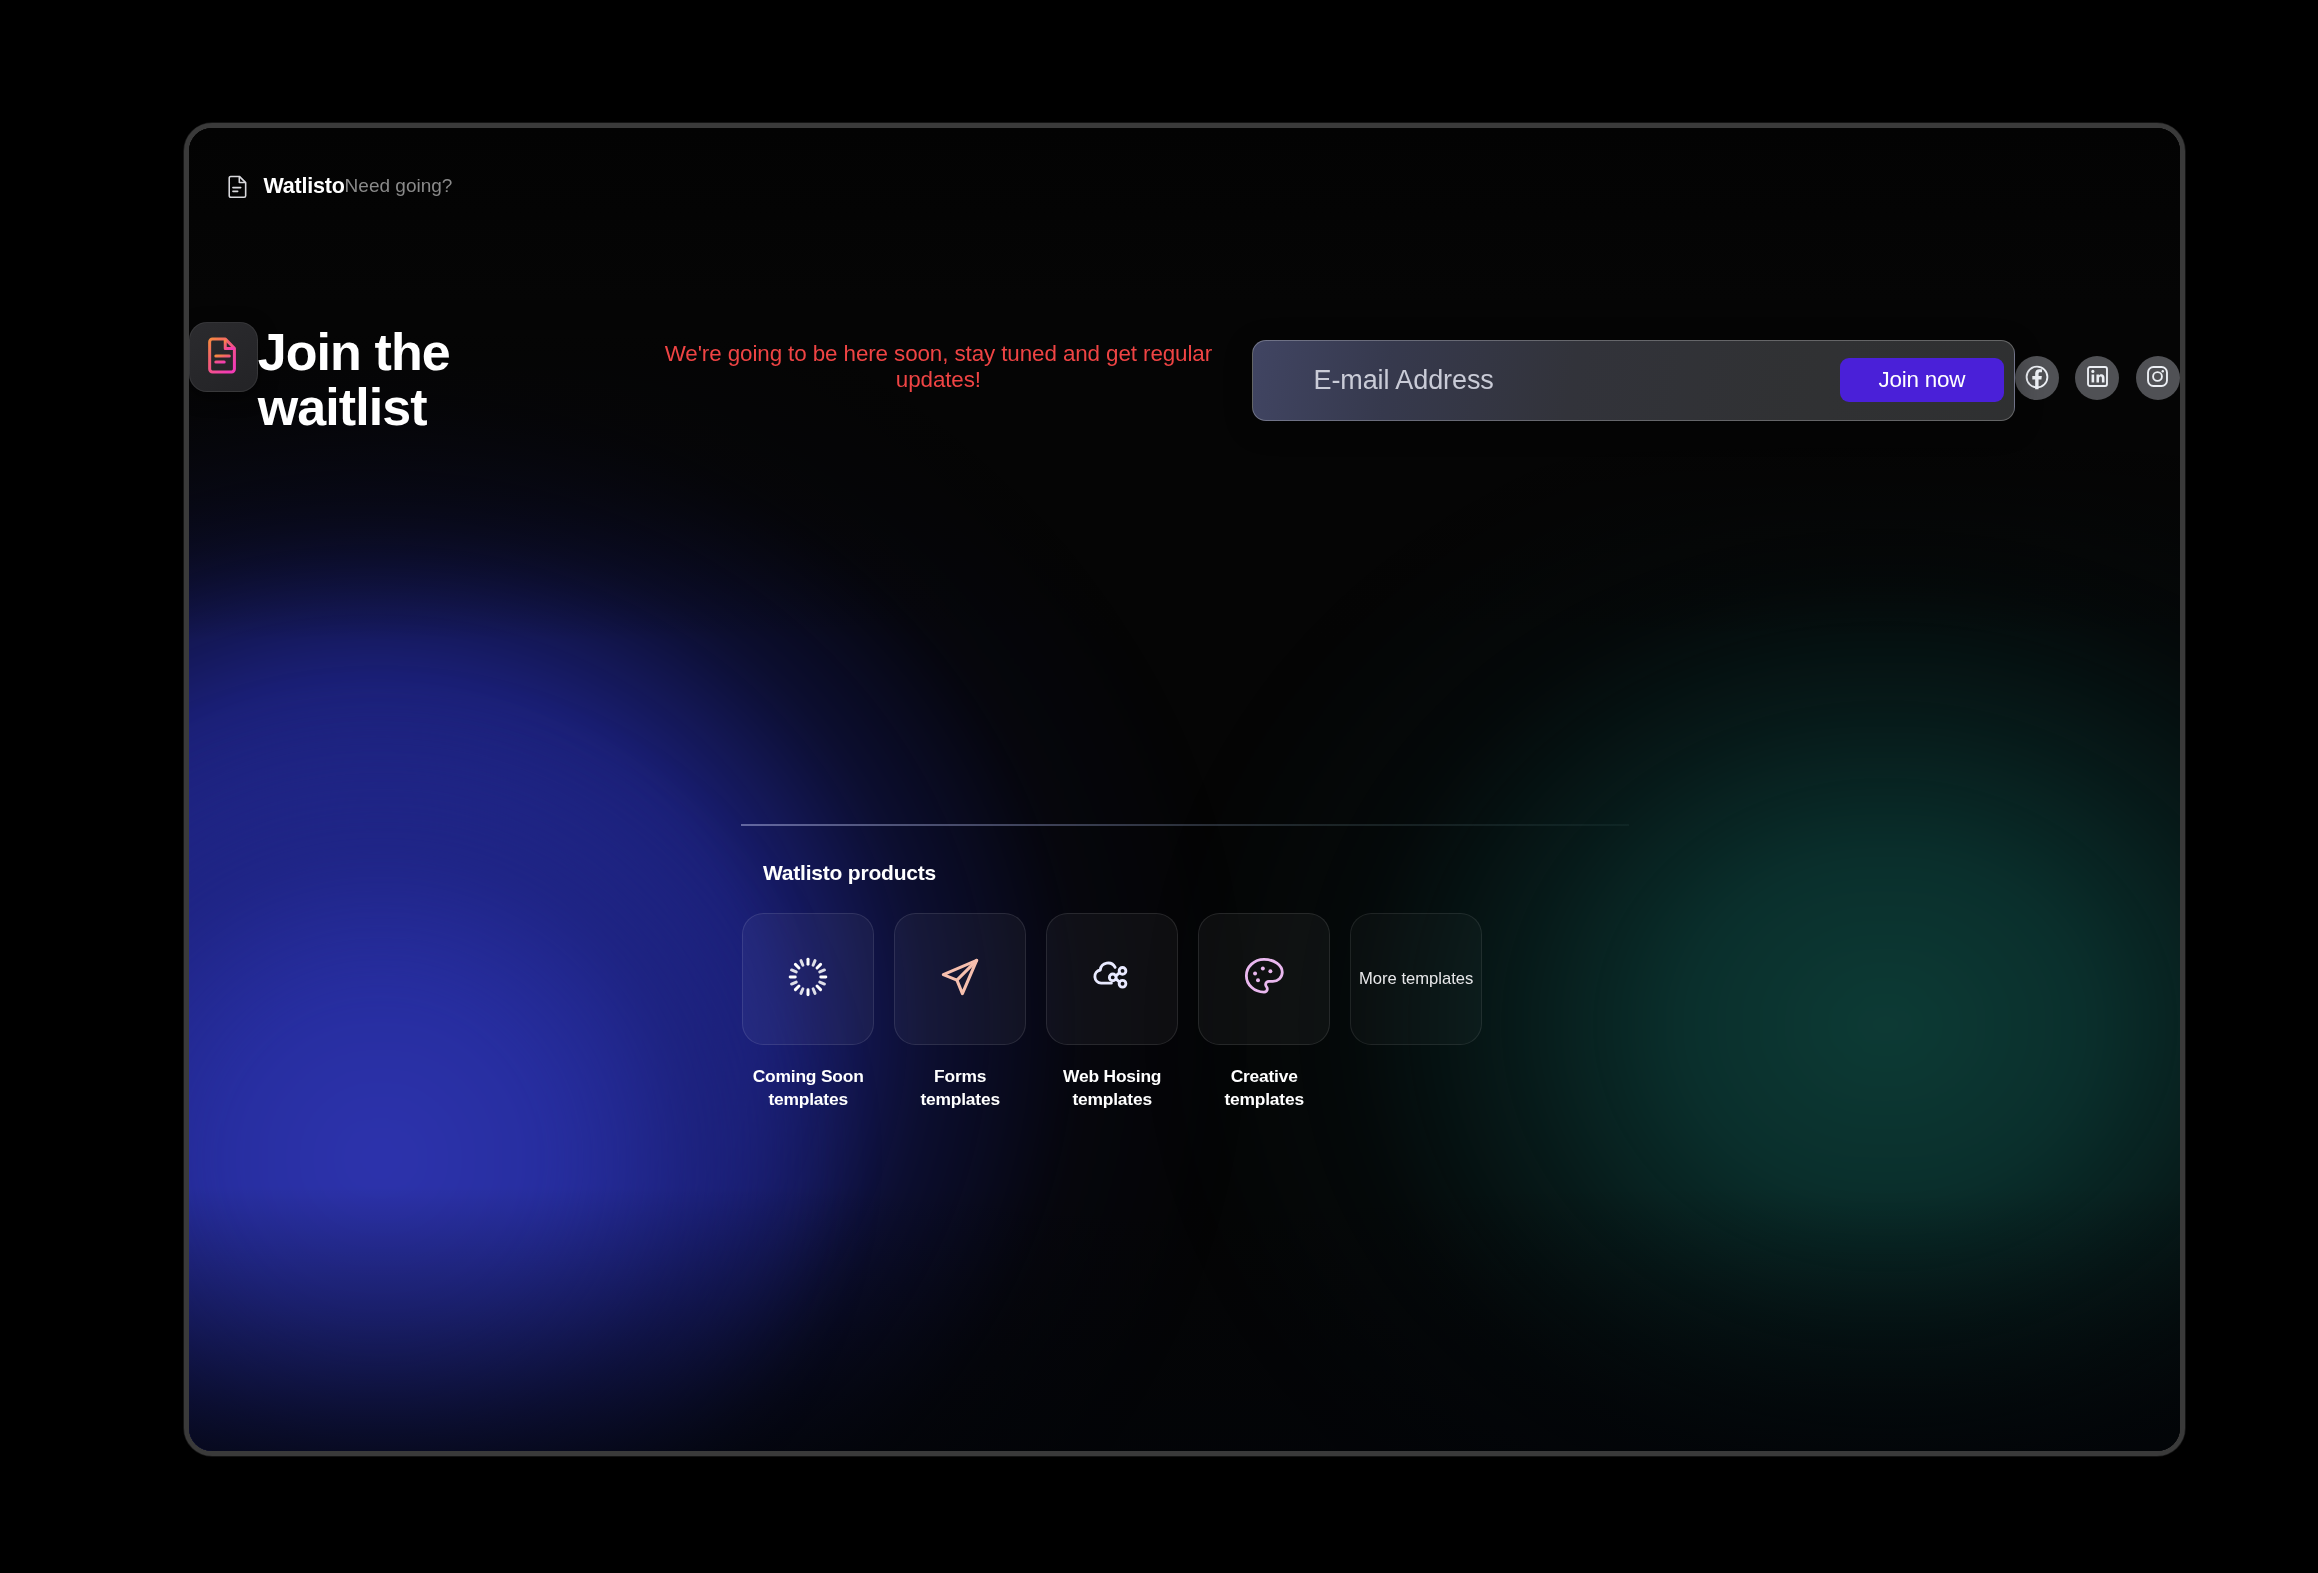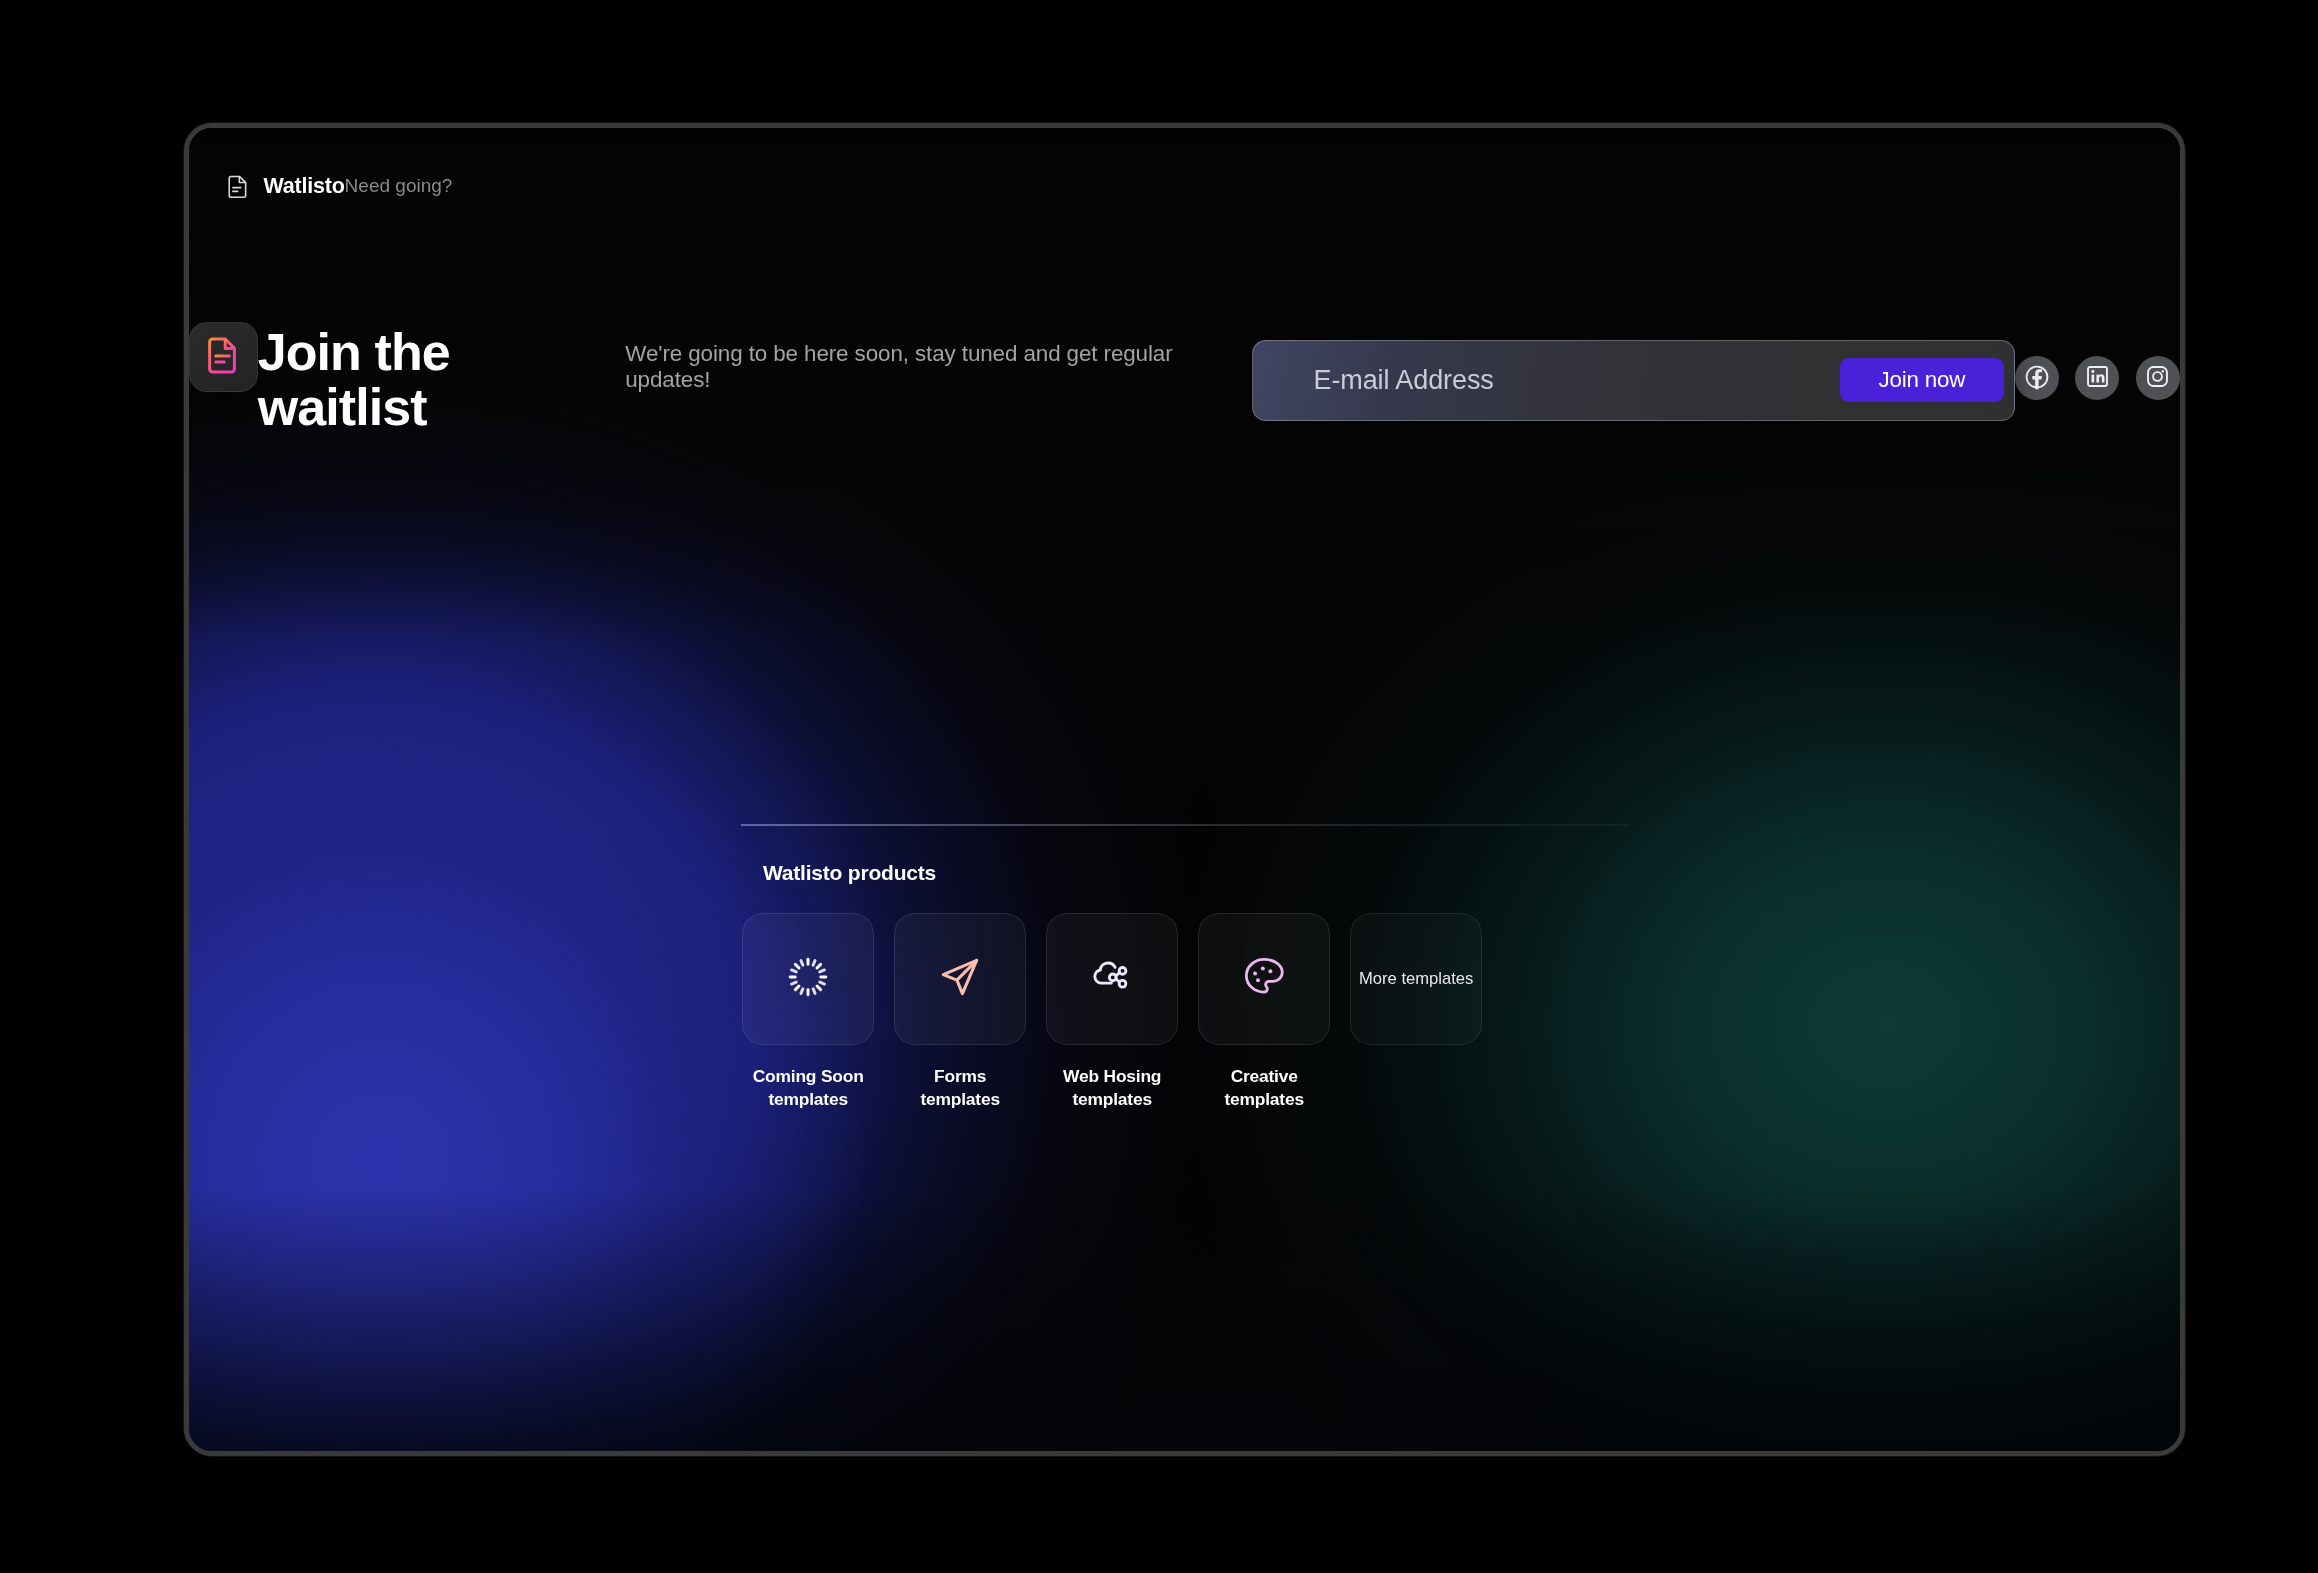--- a/index.html
+++ b/index.html
@@ -130,24 +130,25 @@
   .hero-title {
     margin-top: 46px;
     color: #ffffff;
     font-size: 52px;
     font-weight: 700;
     letter-spacing: -0.9px;
     line-height: 1.05;
   }
   .hero-subtitle {
     margin-top: 21.5px;
-    color: #a3a3a3;
+    color: #ef4444;
     font-size: 22.4px;
     font-weight: 400;
     letter-spacing: -0.1px;
+    text-align: center;
   }
 
   
   .signup-form {
     margin-top: 47px;
     width: 778px;
     height: 81px;
     border-radius: 14px;
     border: 0.8px solid rgba(255,255,255,0.26);
     background: linear-gradient(100deg,

